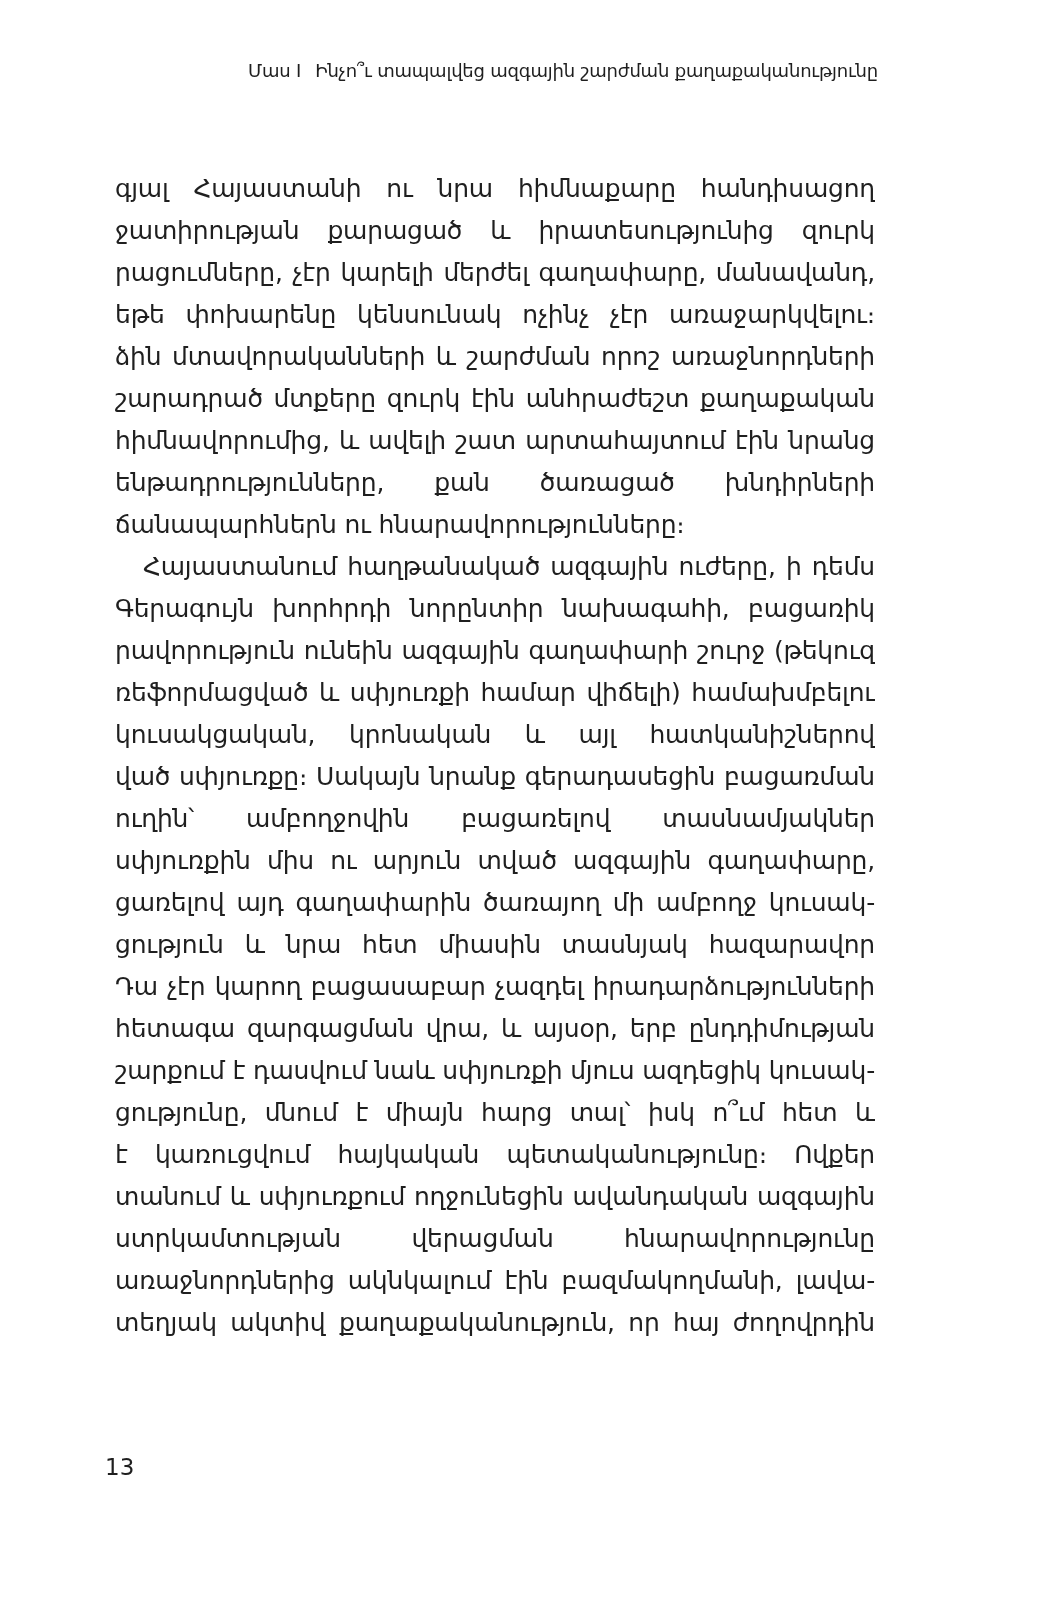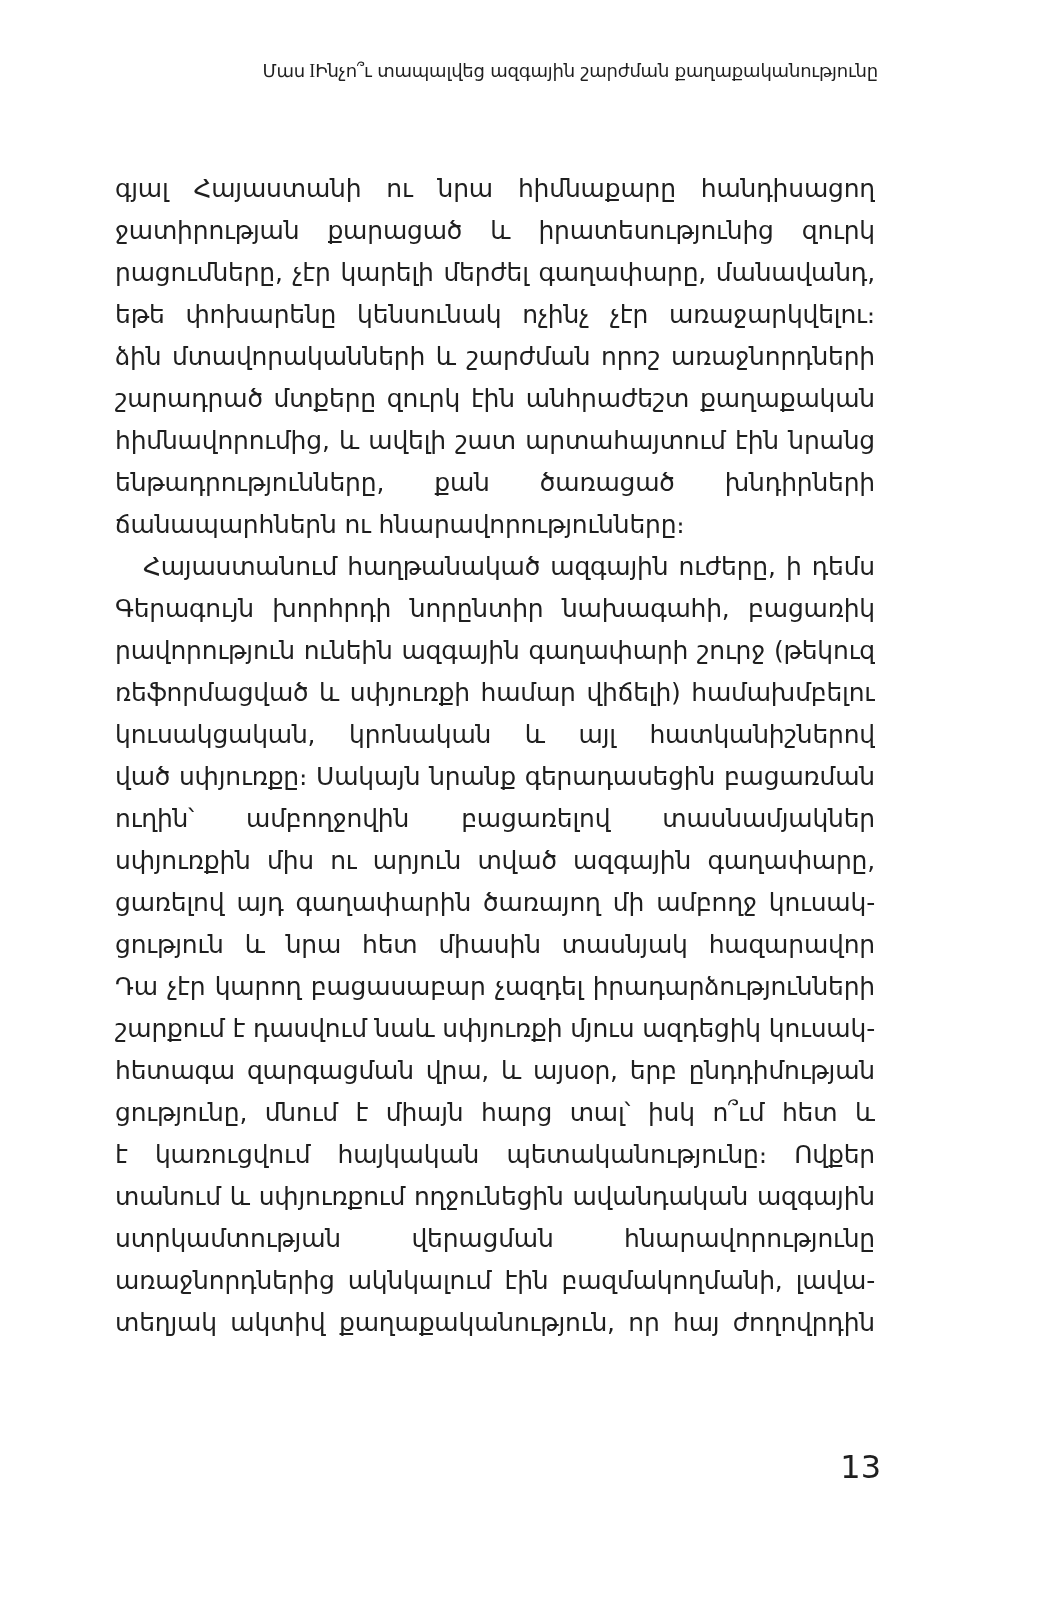--- a/index.html
+++ b/index.html
@@ -24,21 +24,21 @@
     left: 115px;
     width: 763px;
     text-align: right;
     font-size: 18px;
     line-height: 30px;
     letter-spacing: -0.2px;
     white-space: nowrap;
   }
   .running-header .part-label {
     font-weight: 400;
-    font-family: Liberation Serif, serif;
+    margin-right: 14px;
   }
   .running-header .chapter-title {
     font-weight: 400;
   }
   
   .text-block {
     position: absolute;
     top: 168px;
     left: 115px;
     width: 760px;
@@ -58,24 +58,24 @@
     width: 100%;
     height: 0;
   }
   .text-line.indent {
     padding-left: 28px;
   }
   
   .page-number {
     position: absolute;
     top: 1446px;
-    left: 118px;
+    left: 105px;
     width: 763px;
-    text-align: right;
-    font-size: 32px;
+    text-align: left;
+    font-size: 23px;
     line-height: 42px;
   }
 </style>
 </head>
 <body>
 
 <div class="page" style="background: rgb(255, 255, 255); color: rgb(31, 31, 31);">
 
   <div class="running-header">
     <span class="part-label">Մաս I</span><span class="chapter-title">Ինչո՞ւ տապալվեց ազգային շարժման քաղաքականությունը</span>
@@ -95,22 +95,22 @@
       <div class="text-line jst">Գերագույն խորհրդի նորընտիր նախագահի, բացառիկ հնա-</div>
       <div class="text-line jst">րավորություն ունեին ազգային գաղափարի շուրջ (թեկուզ</div>
       <div class="text-line jst">ռեֆորմացված և սփյուռքի համար վիճելի) համախմբելու</div>
       <div class="text-line jst">կուսակցական, կրոնական և այլ հատկանիշներով պառակտ-</div>
       <div class="text-line jst">ված սփյուռքը։ Սակայն նրանք գերադասեցին բացառման</div>
       <div class="text-line jst">ուղին՝ ամբողջովին բացառելով տասնամյակներ շարունակ</div>
       <div class="text-line jst">սփյուռքին միս ու արյուն տված ազգային գաղափարը, բա-</div>
       <div class="text-line jst">ցառելով այդ գաղափարին ծառայող մի ամբողջ կուսակ-</div>
       <div class="text-line jst">ցություն և նրա հետ միասին տասնյակ հազարավոր հայերի։</div>
       <div class="text-line jst">Դա չէր կարող բացասաբար չազդել իրադարձությունների</div>
+      <div class="text-line jst">հետագա զարգացման վրա, և այսօր, երբ ընդդիմության</div>
       <div class="text-line jst">շարքում է դասվում նաև սփյուռքի մյուս ազդեցիկ կուսակ-</div>
-      <div class="text-line jst">հետագա զարգացման վրա, և այսօր, երբ ընդդիմության</div>
       <div class="text-line jst">ցությունը, մնում է միայն հարց տալ՝ իսկ ո՞ւմ հետ և ինչպե՞ս</div>
       <div class="text-line jst">է կառուցվում հայկական պետականությունը։ Ովքեր Հայաս-</div>
       <div class="text-line jst">տանում և սփյուռքում ողջունեցին ավանդական ազգային</div>
       <div class="text-line jst">ստրկամտության վերացման հնարավորությունը շարժման</div>
       <div class="text-line jst">առաջնորդներից ակնկալում էին բազմակողմանի, լավա-</div>
       <div class="text-line jst">տեղյակ ակտիվ քաղաքականություն, որ հայ ժողովրդին</div>
     </div>
 
   <div class="page-number">13</div>
 

